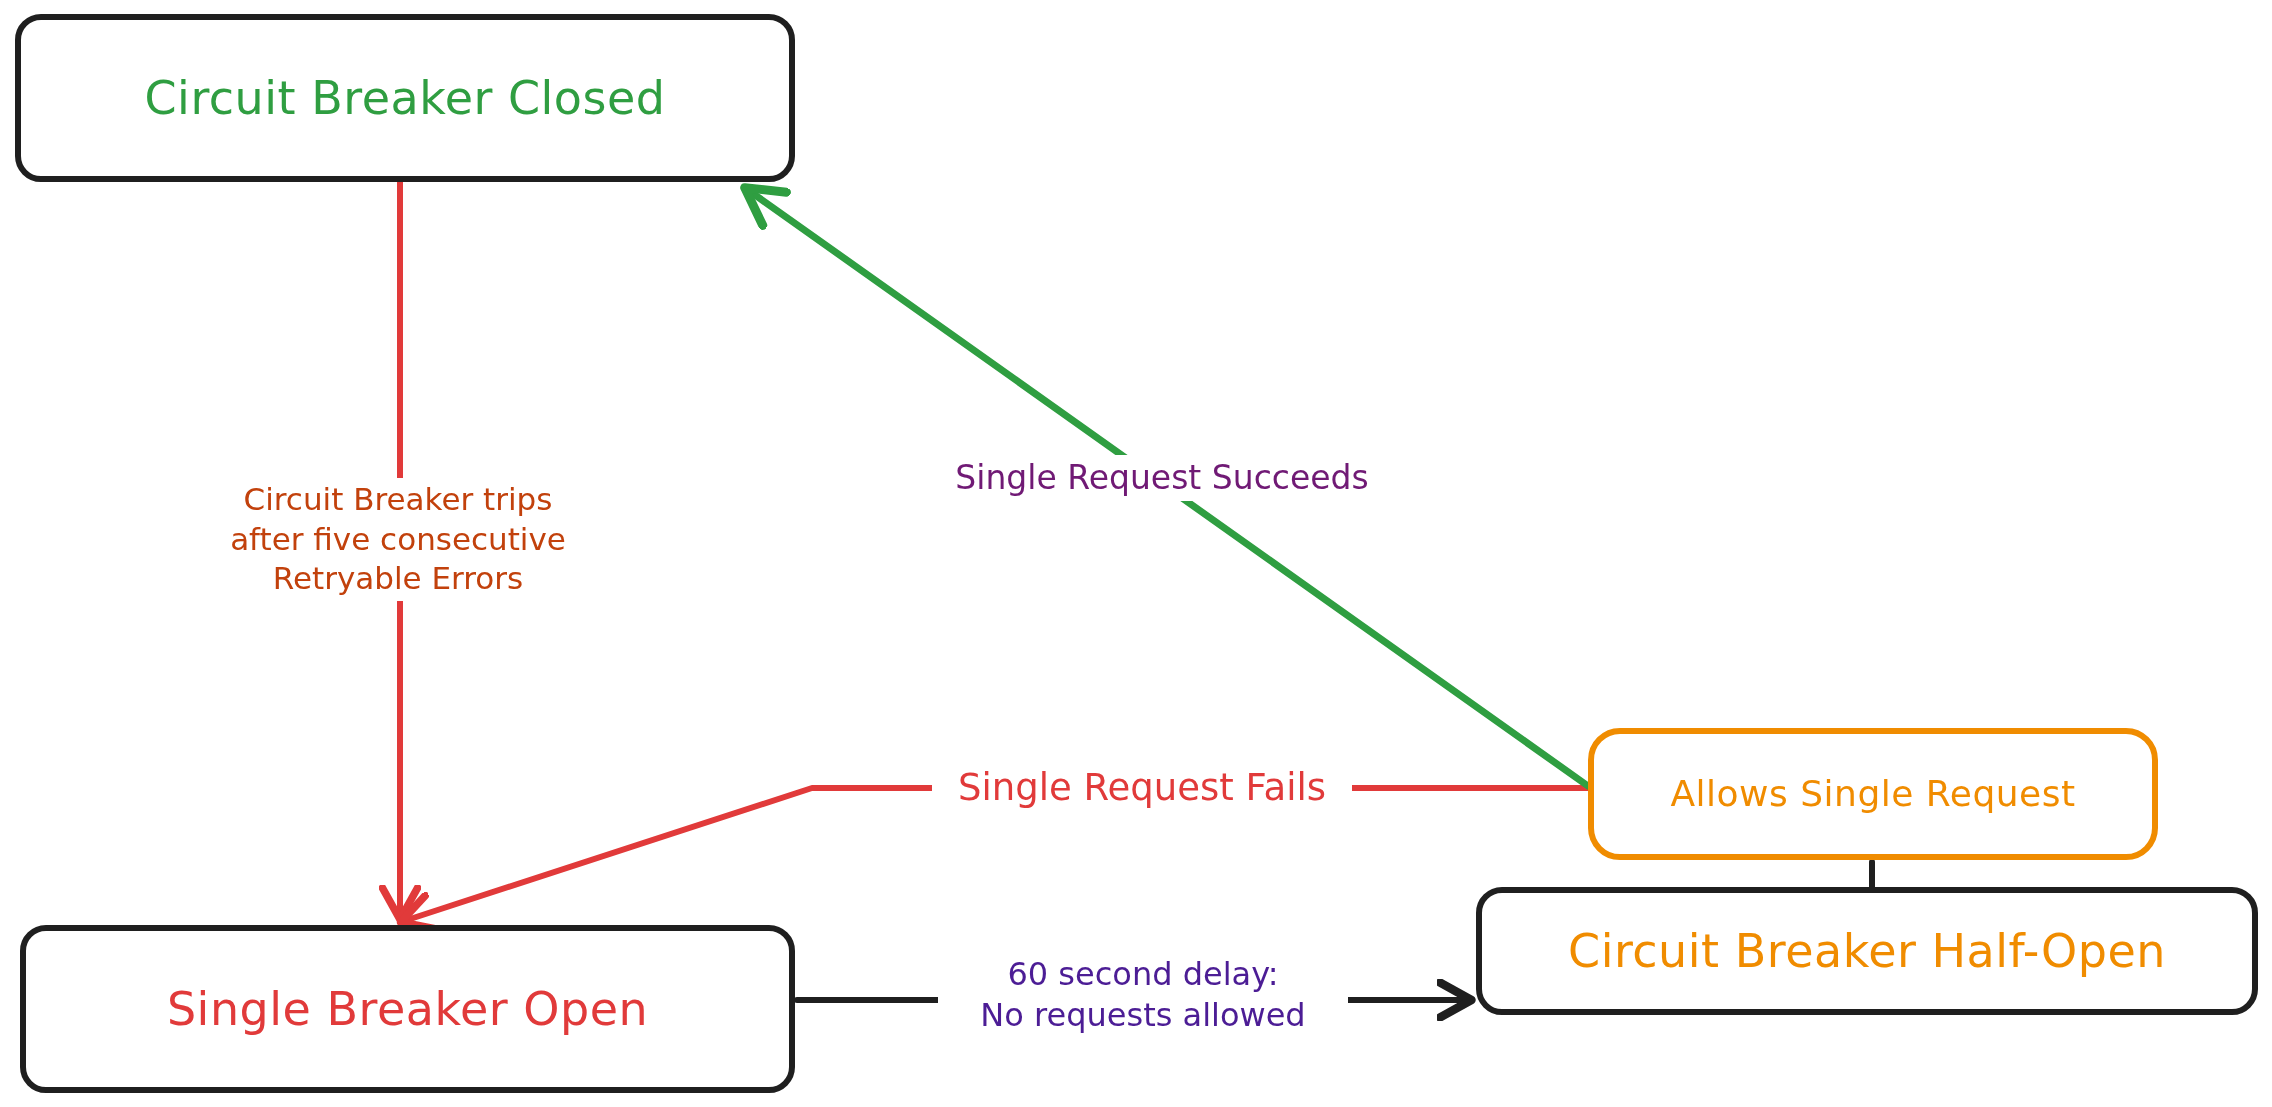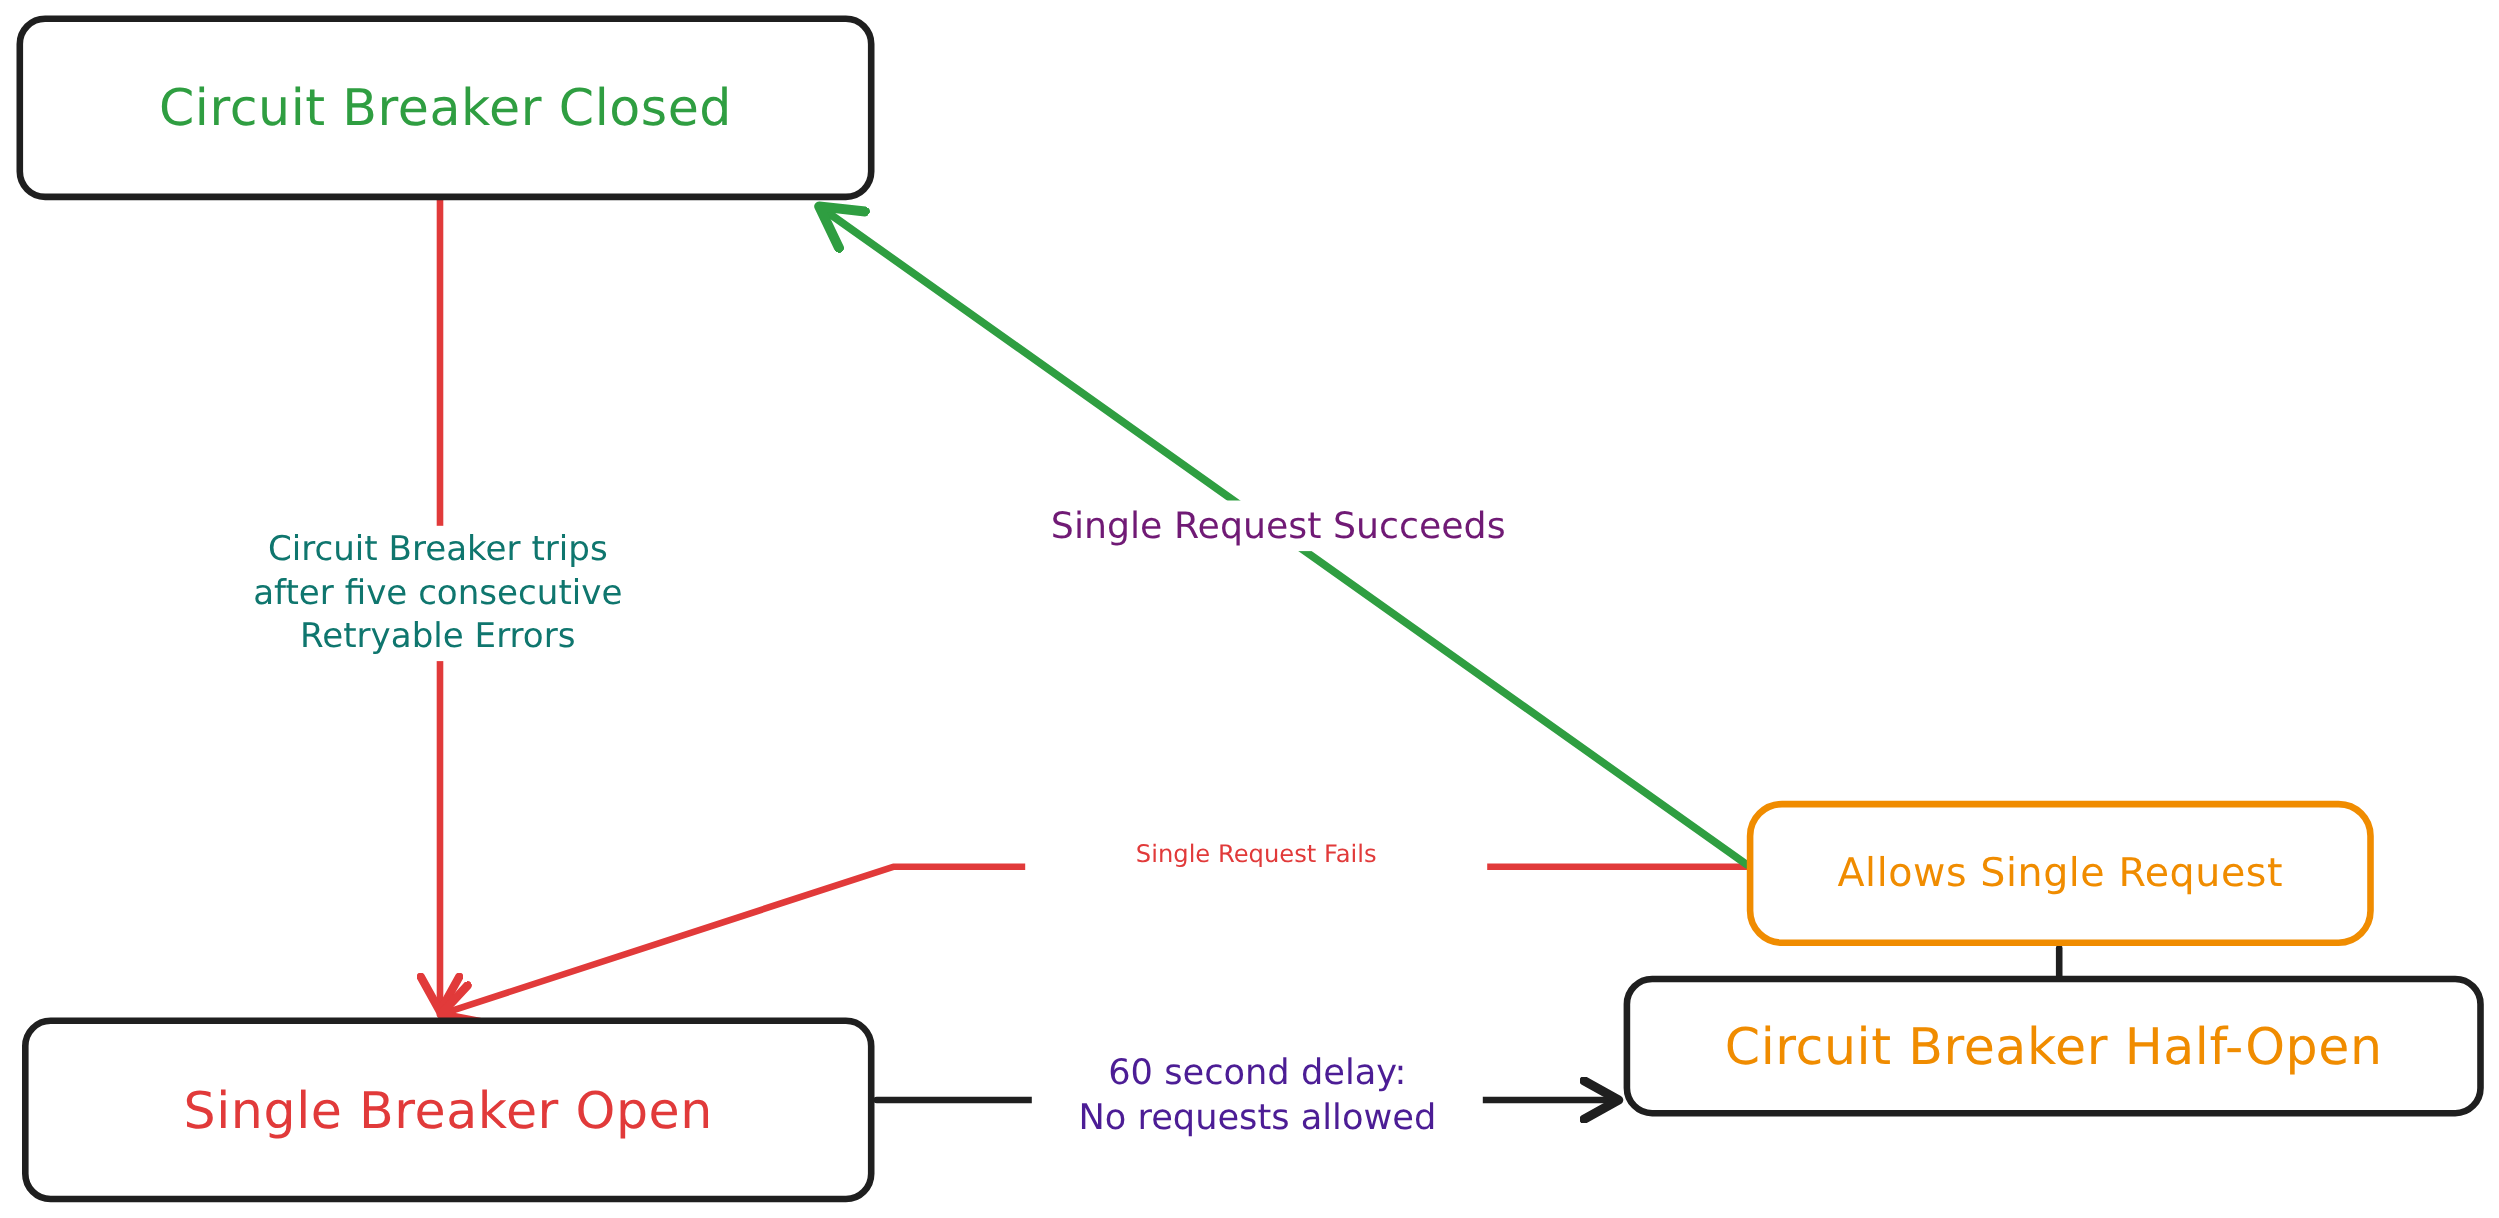--- a/index.html
+++ b/index.html
@@ -103,24 +103,24 @@
   </div>
 
   <div class="node-box node-orange-border" style="left:1588px; top:728px; width:570px; height:132px; border-radius:32px;">
     <span class="node-label" style="color:#F08C00; font-size:36px;">Allows Single Request</span>
   </div>
 
   <div class="node-box node-black-border" style="left:1476px; top:887px; width:782px; height:128px;">
     <span class="node-label" style="color:#F08C00; font-size:46px;">Circuit Breaker Half-Open</span>
   </div>
 
-  <div class="edge-label multiline" style="left:183px; top:478px; width:430px; color:#0f766e; font-size:31px;">Circuit Breaker trips
+  <div class="edge-label multiline" style="left:183px; top:478px; width:430px; color:#c2410c; font-size:31px;">Circuit Breaker trips
 after five consecutive
 Retryable Errors</div>
 
   <div class="edge-label" style="left:912px; top:455px; width:500px; color:#701a75; font-size:33px;">Single Request Succeeds</div>
 
-  <div class="edge-label" style="left:932px; top:762px; width:420px; color:#E13A3A; font-size:22px;">Single Request Fails</div>
+  <div class="edge-label" style="left:932px; top:762px; width:420px; color:#E13A3A; font-size:37px;">Single Request Fails</div>
 
   <div class="edge-label multiline" style="left:938px; top:952px; width:410px; color:#4c1d95; font-size:32px;">60 second delay:
 No requests allowed</div>
 
 </div>
 
 </body></html>

